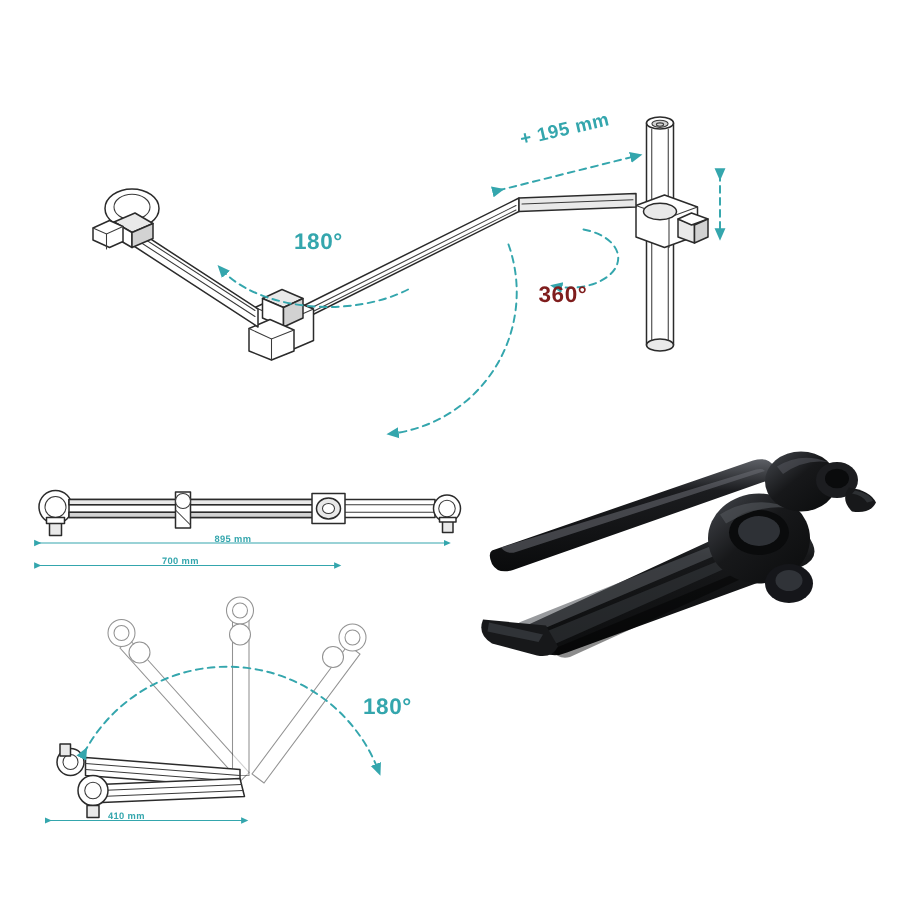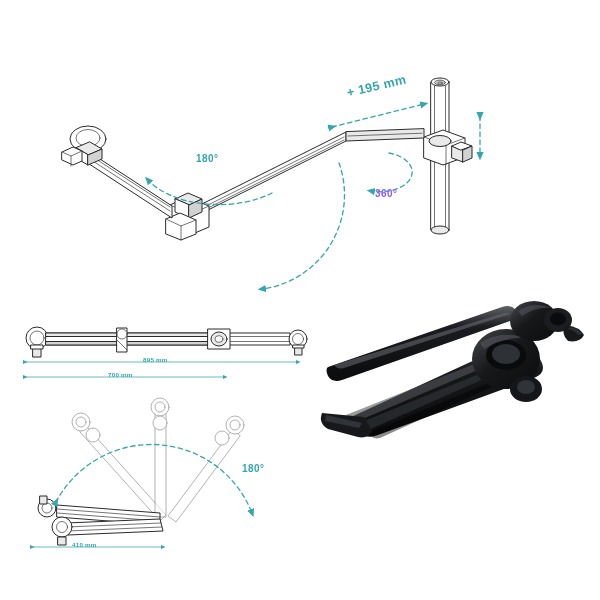--- a/index.html
+++ b/index.html
@@ -11,21 +11,21 @@
   .panel{position:absolute;}
 
   
   .anno{
     position:absolute;
     font-weight:bold;
     letter-spacing:.4px;
     white-space:nowrap;
     user-select:none;
   }
-  .anno-lg{font-size:10px;}
+  .anno-lg{font-size:15px;}
   .anno-md{font-size:12.5px;}
   .dim-txt{
     position:absolute;
     font-size:6.2px;
     font-weight:bold;
     letter-spacing:.25px;
     white-space:nowrap;
   }
   svg{display:block;overflow:visible;}
   .ln{fill:none;stroke:#2b2b2b;stroke-width:1;stroke-linejoin:round;stroke-linecap:round;}
@@ -126,21 +126,21 @@
 
       <g>
         <path class="dash" stroke="#34a6ad" marker-end="url(#ah)" d="M339 163 A 95 95 0 0 1 262 289"></path>
       </g>
     </svg>
 
     <div class="anno anno-md" style="left:347px;top:86px;color:#34a6ad;transform:rotate(-13deg);transform-origin:left center;">+ 195 mm</div>
 
     <div class="anno anno-lg" style="left:196px;top:153px;color:#34a6ad;">180°</div>
 
-    <div class="anno anno-lg" style="left:375px;top:188px;color:#8b5cf6;">360°</div>
+    <div class="anno anno-lg" style="left:359px;top:188px;color:#7f1d1d;">360°</div>
   </div>
 
   <div class="panel" style="left:0;top:300px;width:330px;height:100px;">
 
     <svg width="330" height="100" viewBox="0 0 330 100">
 
       <g>
         <circle class="ln fillw" cx="37" cy="38" r="11"></circle>
         <circle class="ln-thin fillw" cx="37" cy="38" r="7"></circle>
         <path class="ln fillg" d="M33 48 l8 0 l0 9 l-8 0 Z"></path>

